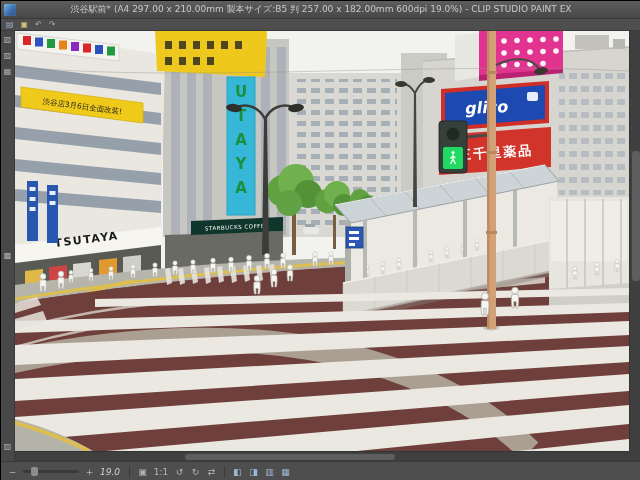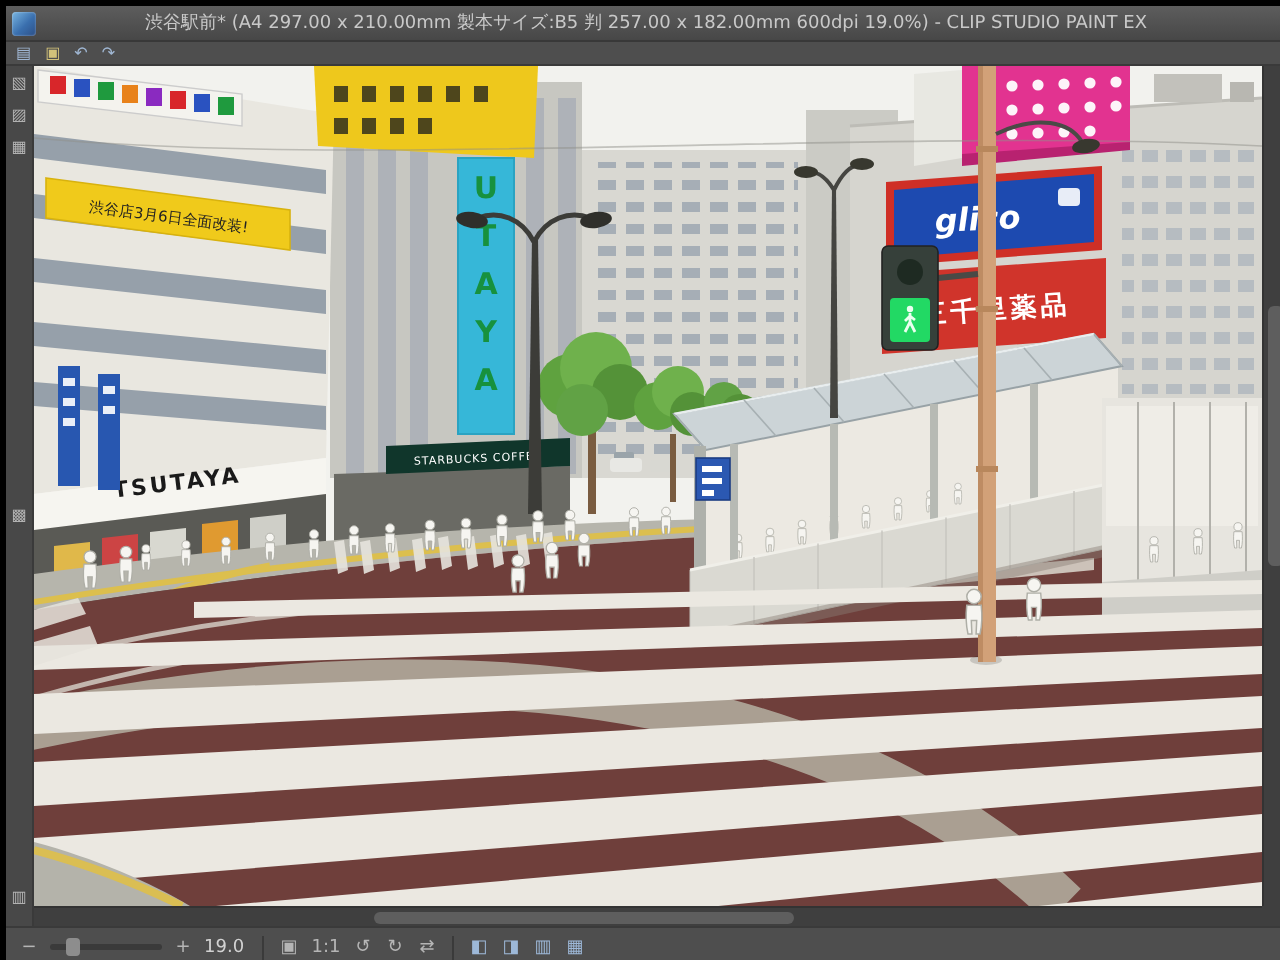--- a/index.html
+++ b/index.html
@@ -1,17 +1,17 @@
 <!DOCTYPE html>
 <html><head>
 <meta charset="utf-8">
 <style>
   html,body{margin:0;padding:0;width:640px;height:480px;overflow:hidden;
     background:#3c3c3c;font-family:"DejaVu Sans",sans-serif;}
-  .window{position:absolute;inset:0;background:#4a4a4a;border:3px solid #000000;box-sizing:border-box;}
+  .window{position:absolute;inset:0;background:#4a4a4a;border:1px solid #000000;box-sizing:border-box;}
   .titlebar{position:absolute;left:0;top:0;width:640px;height:18px;
     background:linear-gradient(#5d5d5d,#474747);border-bottom:1px solid #383838;
     display:flex;align-items:center;justify-content:center;box-sizing:border-box;}
   .title-text{font-size:9px;color:#c9c9c9;white-space:nowrap;}
   .app-icon{position:absolute;left:3px;top:3px;width:12px;height:12px;border-radius:2px;
     background:linear-gradient(135deg,#79b6e2 0%,#3a6fae 55%,#2c4f86 100%);box-shadow:inset 0 0 1px #ffffff88;}
   .cmdbar{position:absolute;left:0;top:18px;width:640px;height:12px;background:#4e4e4e;
     border-bottom:1px solid #3a3a3a;display:flex;align-items:center;gap:7px;padding-left:5px;box-sizing:border-box;}
   .cb-icon{font-size:8px;line-height:10px;color:#9fb6d2;cursor:default;}
   .cb-icon:nth-child(2){color:#d2c27a;}
@@ -26,21 +26,21 @@
   .vscroll{position:absolute;left:628px;top:30px;width:12px;height:420px;background:#3f3f3f;border-left:1px solid #333;box-sizing:border-box;}
   .vthumb{position:absolute;left:2px;top:120px;width:8px;height:130px;background:#5e5e5e;border-radius:3px;}
   .hscroll{position:absolute;left:14px;top:450px;width:614px;height:10px;background:#3f3f3f;border-top:1px solid #333;box-sizing:border-box;}
   .hthumb{position:absolute;left:170px;top:2px;width:210px;height:6px;background:#5e5e5e;border-radius:3px;}
   .sb-corner{position:absolute;left:628px;top:450px;width:12px;height:10px;background:#3f3f3f;}
   .statusbar{position:absolute;left:0;top:460px;width:640px;height:20px;background:#4e4e4e;
     border-top:1px solid #3a3a3a;display:flex;align-items:center;gap:5px;padding-left:6px;box-sizing:border-box;}
   .sb-icon{font-size:9px;color:#b5b5b5;min-width:11px;text-align:center;}
   .sb-icon.blue{color:#9db8d8;}
   .sb-icon.wide{min-width:16px;}
-  .sb-value{font-size:9px;color:#d2d2d2;min-width:22px;}
+  .sb-value{font-size:9px;color:#d2d2d2;min-width:22px;font-style:italic;}
   .sb-sep{width:1px;height:12px;background:#3a3a3a;margin:0 2px;}
   .sb-slider{width:56px;height:3px;background:#3a3a3a;border-radius:2px;position:relative;}
   .sb-slider-thumb{position:absolute;left:8px;top:-3px;width:7px;height:9px;background:#8d8d8d;border-radius:2px;}
   text{font-family:"DejaVu Sans",sans-serif;}
 </style>
 </head>
 <body>
 
 <div class="window">
 

